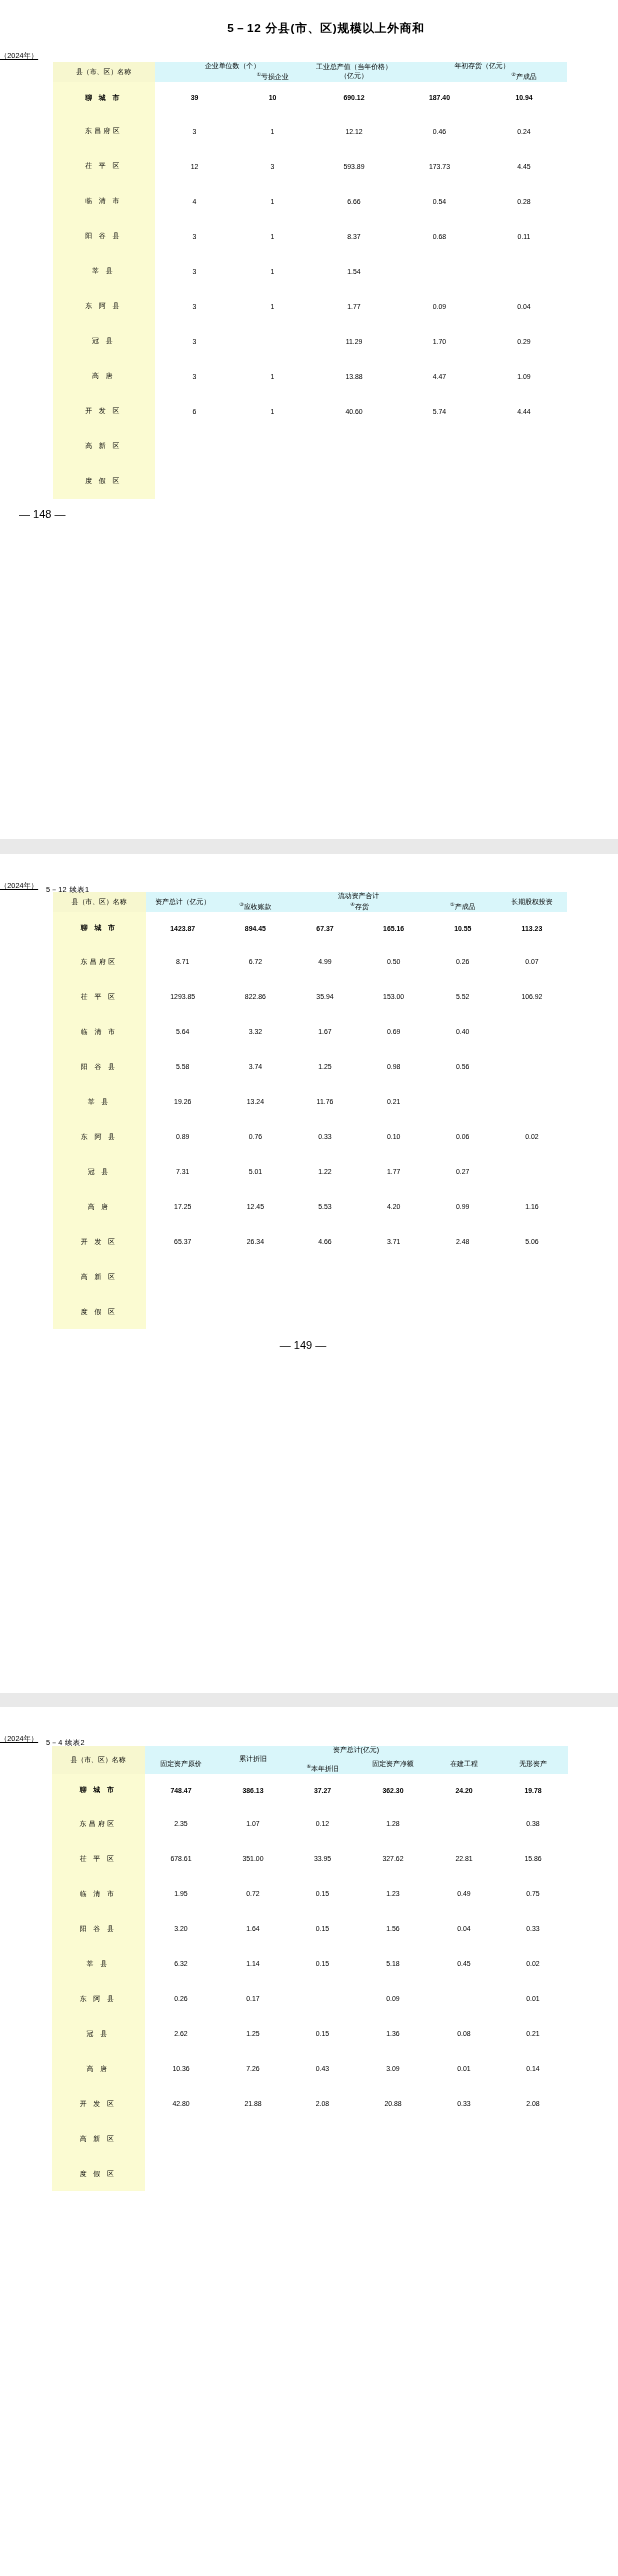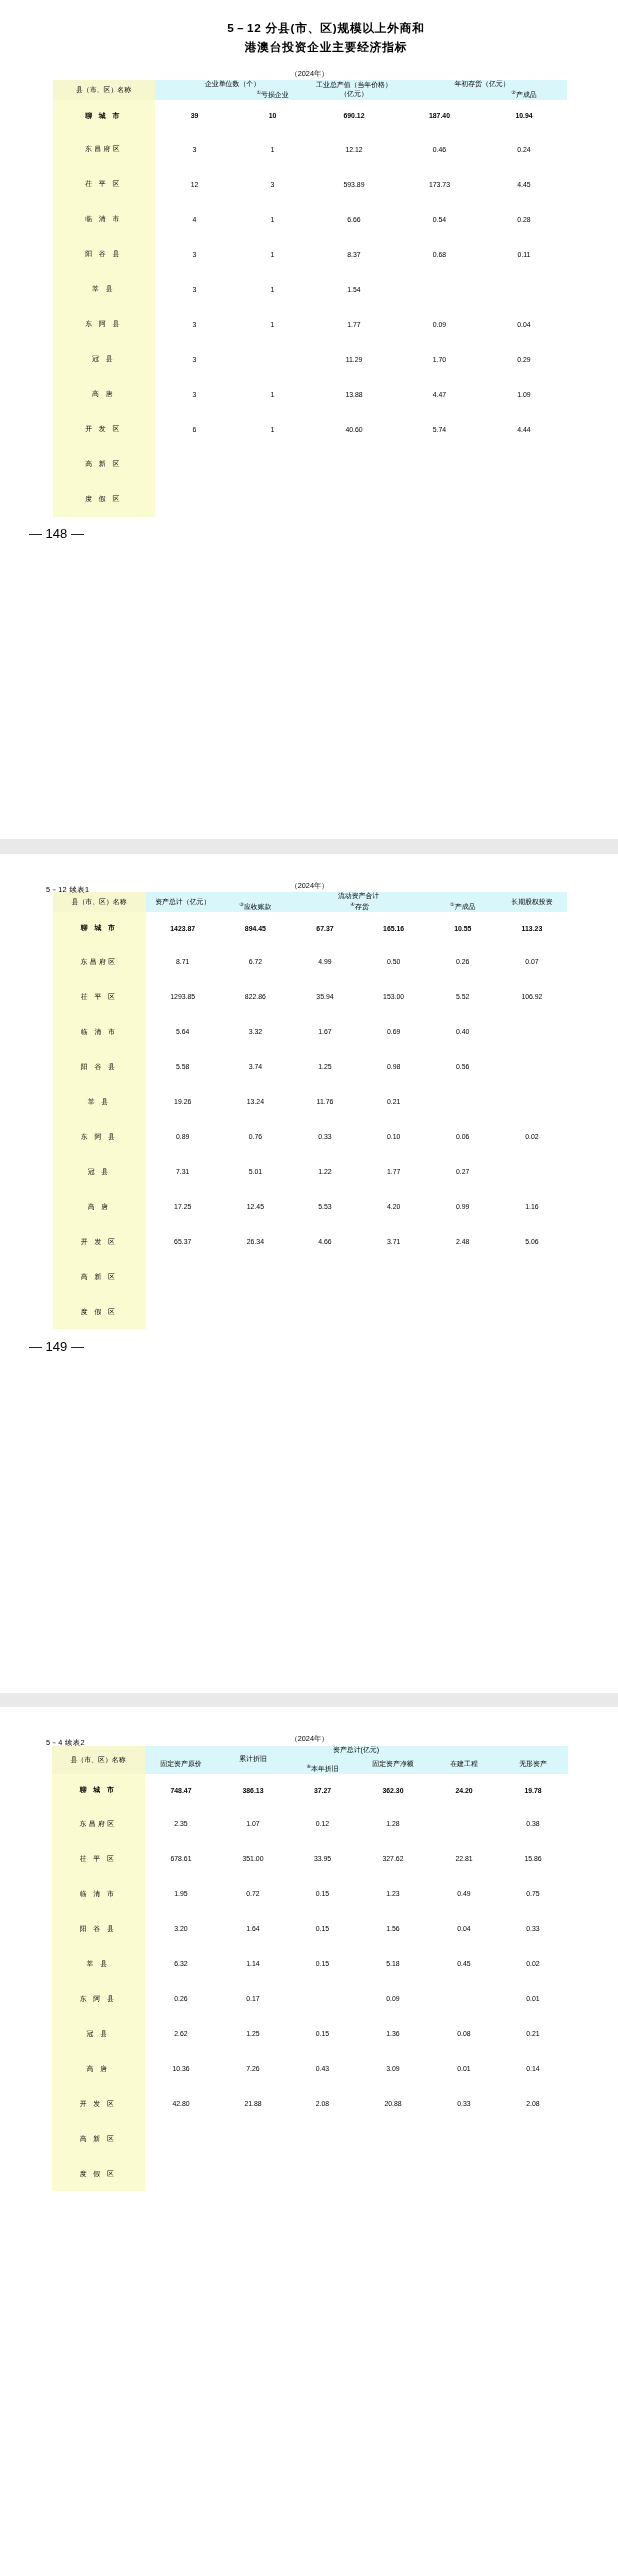--- a/index.html
+++ b/index.html
@@ -33,24 +33,24 @@
   }
   .running-head {
     font-size: 7.3px;
     color: #000;
     position: absolute;
     left: 46px;
     top: 31px;
     letter-spacing: 0.4px;
   }
   .year-row {
-    text-align: center;
     font-size: 7.3px;
     margin-top: 8px;
     margin-bottom: 1.6px;
+    text-decoration: underline;
   }
   .year-row-p1 { margin-top: 13px; }
 
   table.main {
     border-collapse: collapse;
     margin: 0 auto;
     table-layout: fixed;
   }
   table.main td, table.main th {
     border: 0;
@@ -93,37 +93,36 @@
     text-align: right;
   }
   td.datacell.bold { font-weight: bold; }
   tr.datarow td { height: 35px; }
   tr.totalrow td { height: 32px; }
   .rule-top td { border-top: 1.3px solid #000; }
   .rule-thin td { border-top: 0.8px solid #000; }
   .rule-bottom td { border-bottom: 1.3px solid #000; }
 
   .footer-page {
-    font-size: 13px;
+    font-size: 11px;
     text-align: left;
-    padding-left: 29px;
+    padding-left: 19px;
     padding-top: 9.7px;
   }
   .footer-page.right {
-    text-align: left;
+    text-align: center;
     padding-right: 32px;
   }
 </style>
 </head>
 <body>
 
 <div class="page page1">
   <div class="title-block">
     <div class="title-line">5－12  分县(市、区)规模以上外商和</div>
-    <div class="title-line">港澳台投资企业主要经济指标</div>
   </div>
   <div class="year-row year-row-p1">（2024年）</div>
 
   <table class="main" style="width:514px;">
     <colgroup>
       <col style="width:102px">
       <col style="width:80px">
       <col style="width:76px">
       <col style="width:87px">
       <col style="width:84px">

